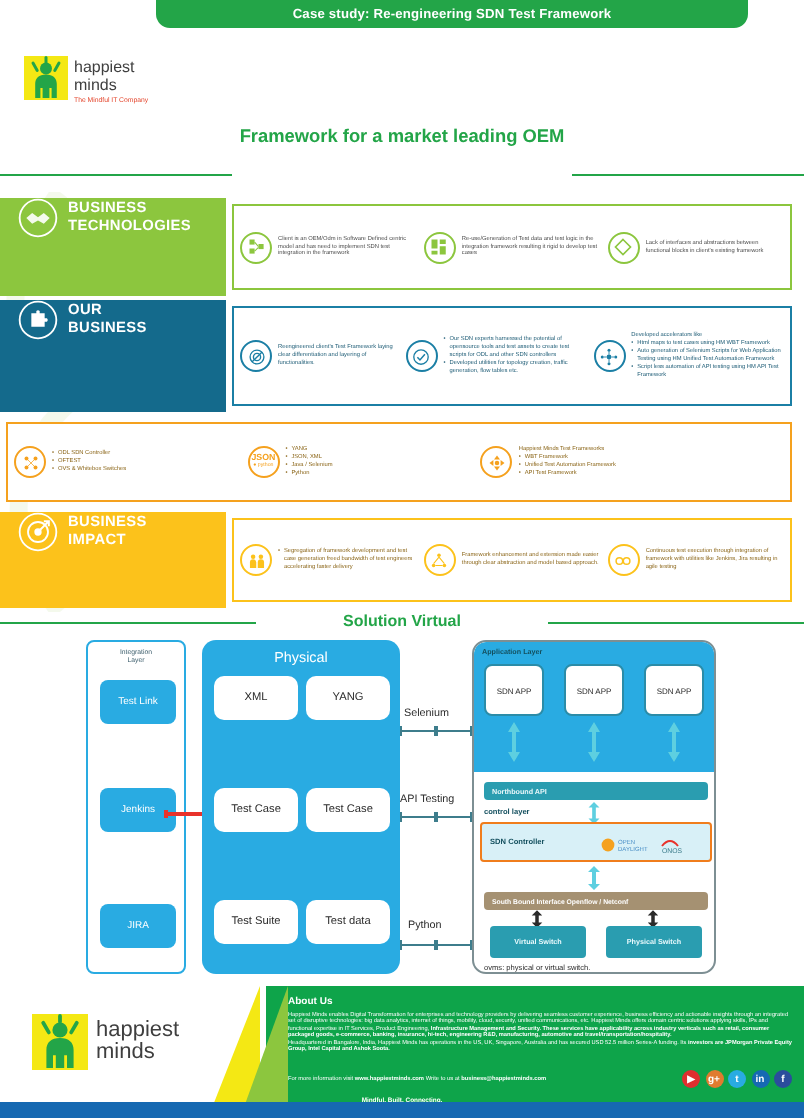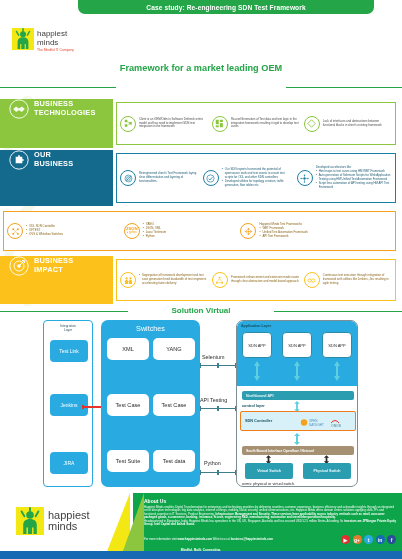--- a/index.html
+++ b/index.html
@@ -506,21 +506,21 @@
     <div class="int-node n2">Jenkins</div>
     <div class="int-node n3">JIRA</div>
   </div>
 
   <div class="red-conn">
     <span class="cap l"></span>
     <span class="cap r"></span>
   </div>
 
   <div class="framework-box">
-    <div class="framework-title">Switches</div>
+    <div class="framework-title">Physical</div>
     <div class="fw-node a">XML</div>
     <div class="fw-node b">YANG</div>
     <div class="fw-node c">Test Case</div>
     <div class="fw-node d">Test Case</div>
     <div class="fw-node e">Test Suite</div>
     <div class="fw-node f">Test data</div>
   </div>
 
   <div class="conn" style="left:200px; top:45px; width:36px;">
     <span class="line"></span>

